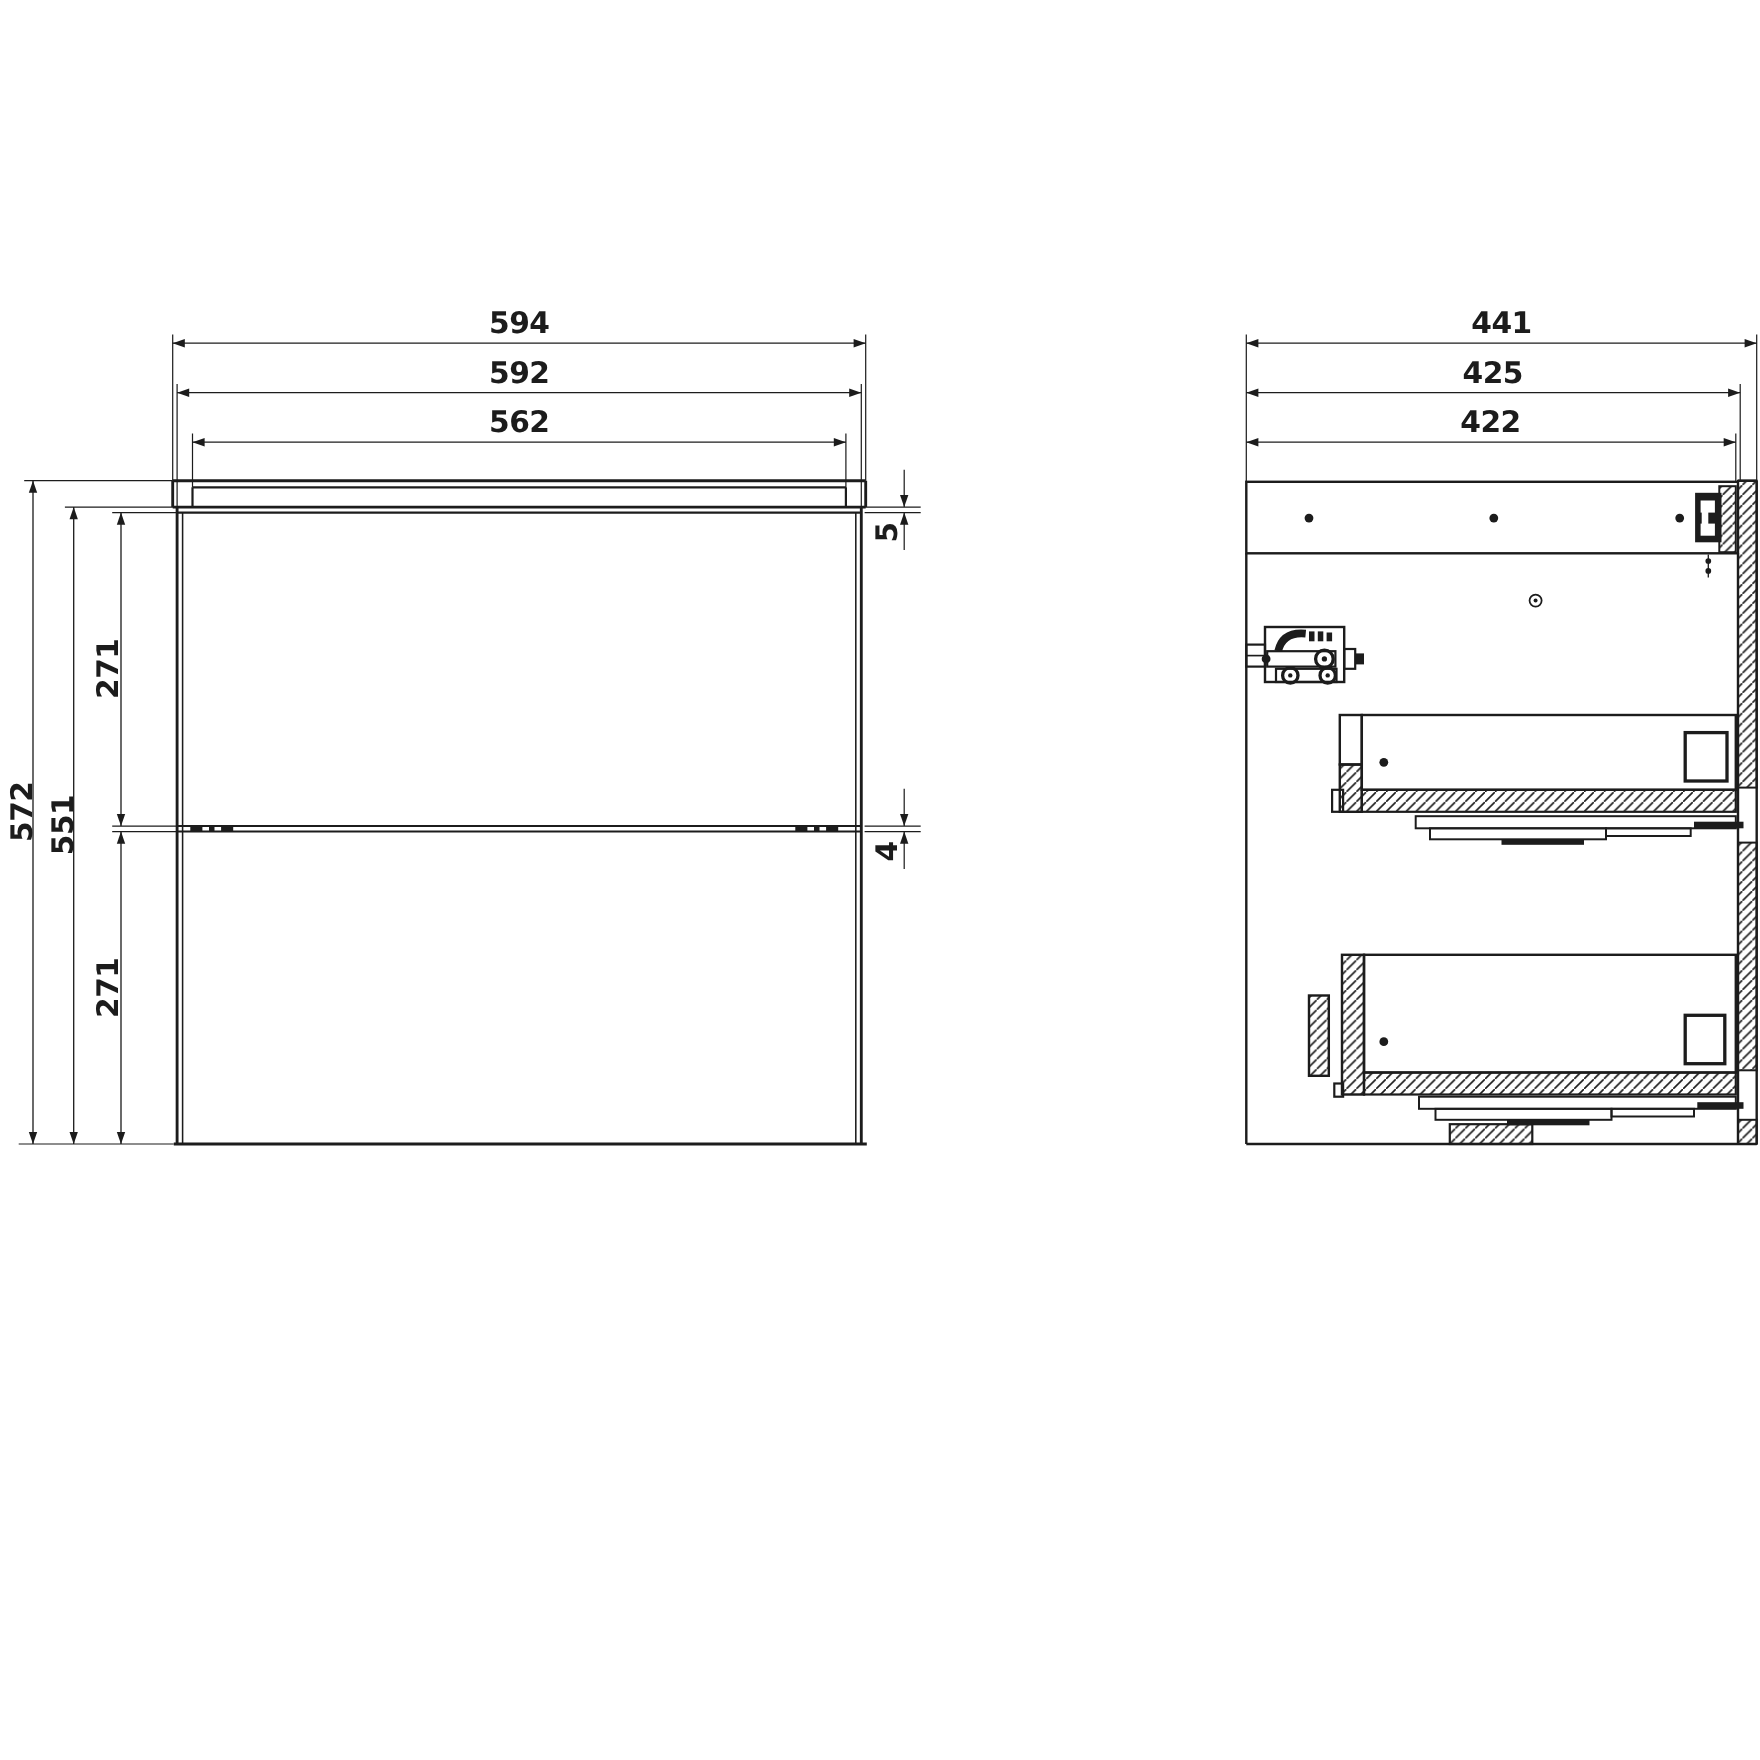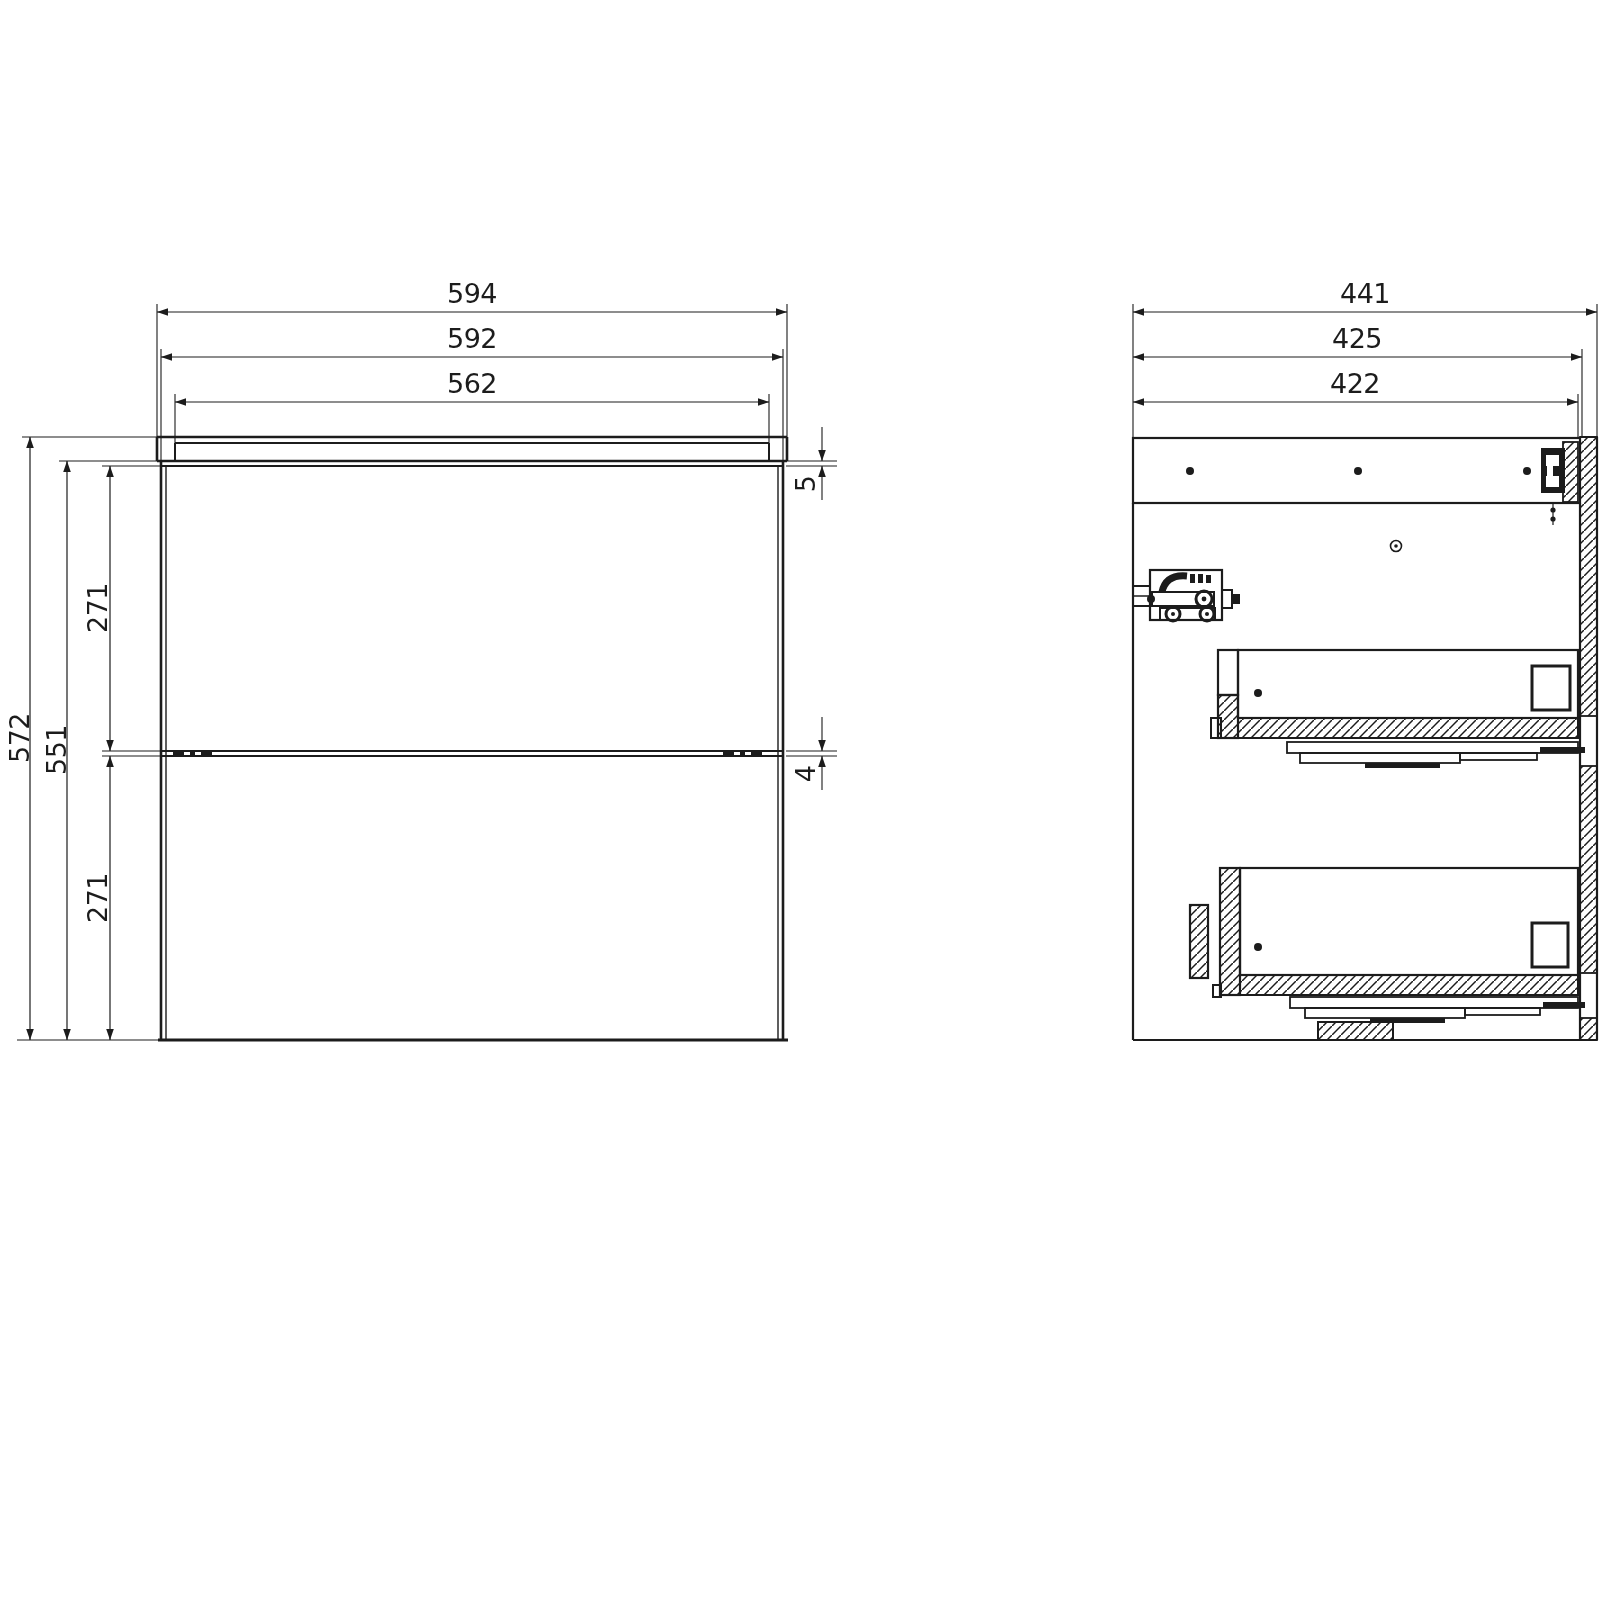--- a/index.html
+++ b/index.html
@@ -1,17 +1,17 @@
 <!DOCTYPE html>
 <html><head>
 <meta charset="utf-8">
 <style>
   html,body{margin:0;padding:0;background:#ffffff;}
   .canvas{position:relative;width:1600px;height:1316px;background:#ffffff;overflow:hidden;
-          font-family:"DejaVu Sans", sans-serif;}
+          font-family:"DejaVu Sans", sans-serif;font-weight:bold;}
   svg{position:absolute;left:0;top:0;}
   text.dim{font-family:"DejaVu Sans", sans-serif;font-size:27px;fill:#1c1c1c;letter-spacing:-0.5px;}
   .geo{stroke:#1c1c1c;fill:none;}
 </style>
 </head>
 <body>
 
 <div class="canvas">
 <svg width="1600" height="1600" viewBox="0 0 1600 1600">
   <defs>

